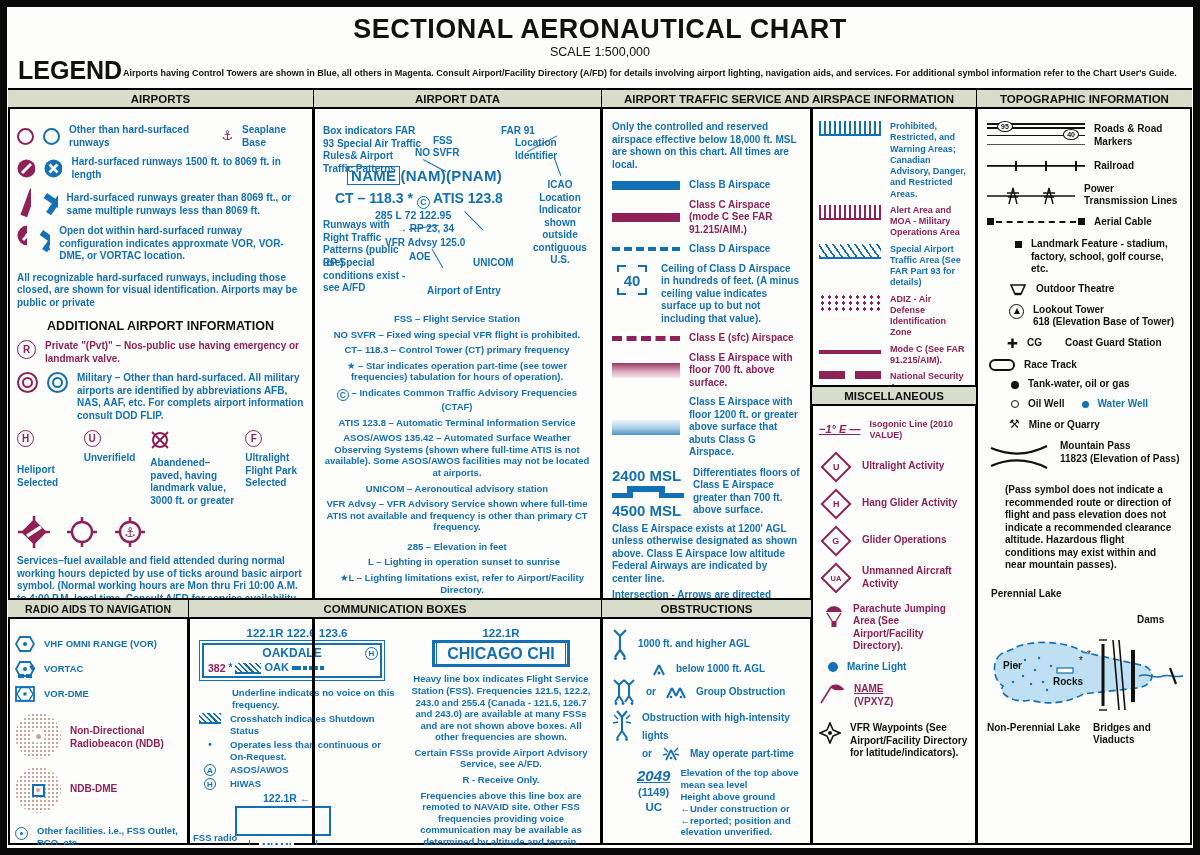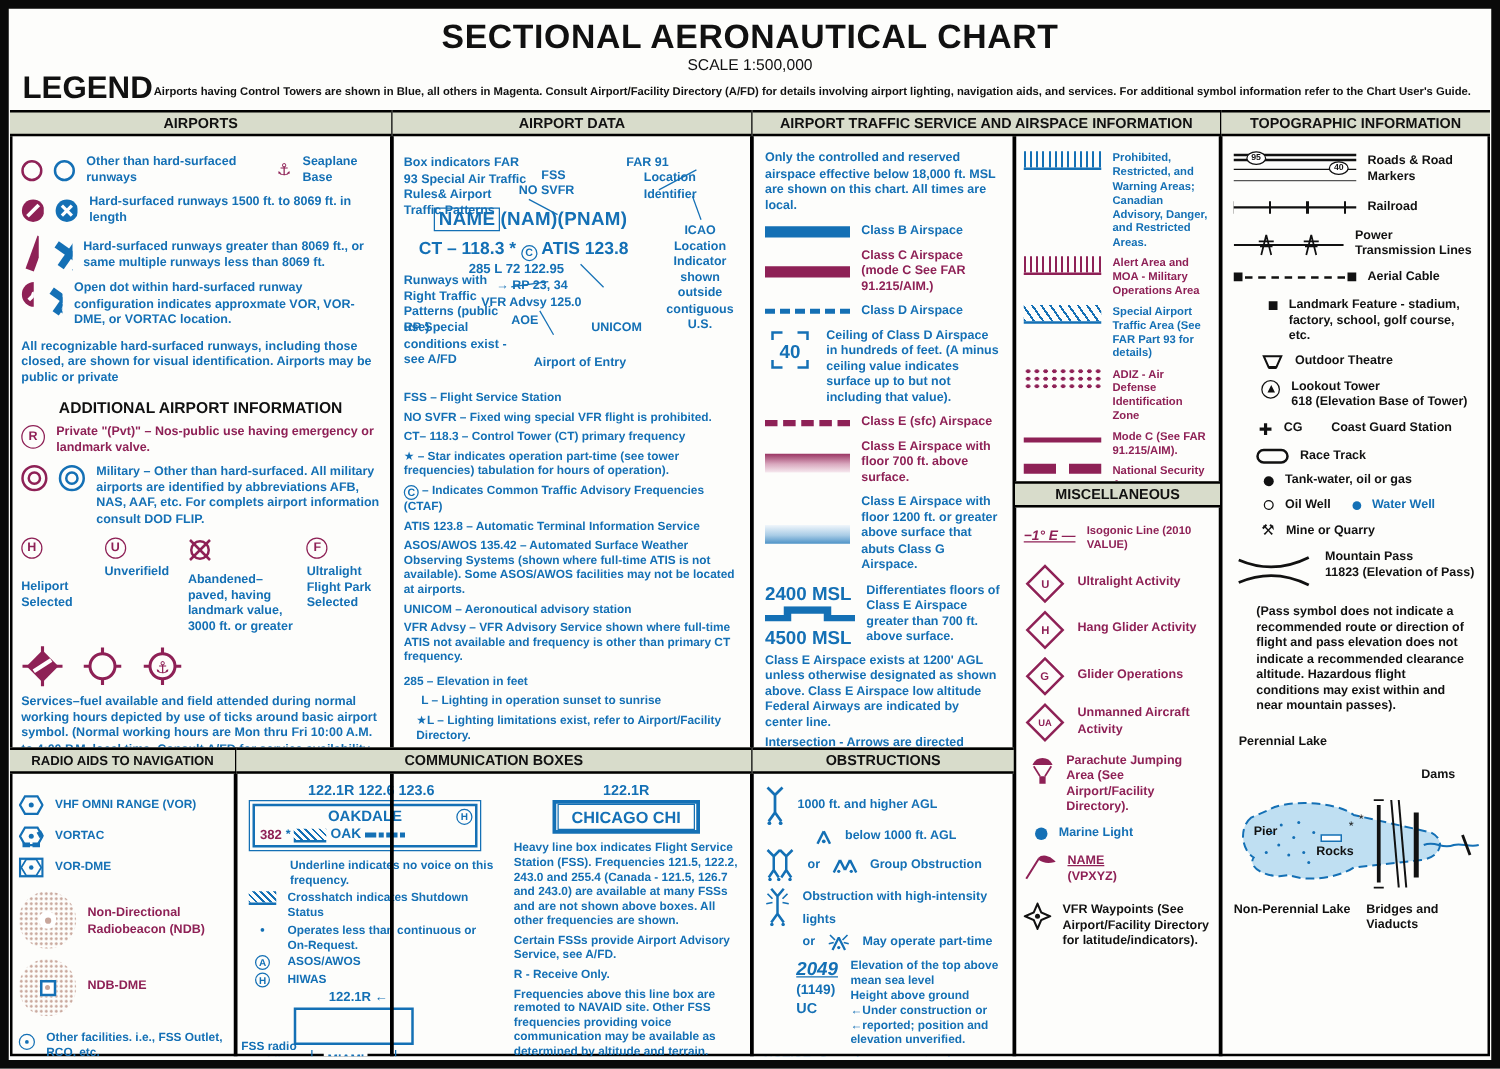--- a/index.html
+++ b/index.html
@@ -44,34 +44,34 @@
   .p-hb{background:repeating-linear-gradient(55deg,var(--b) 0 1.6px,transparent 1.6px 6px);border-bottom:2px solid var(--b);}
   .p-dot{height:17px;background:radial-gradient(circle,var(--m) 1.6px,transparent 1.8px);background-size:7px 6px;}
   .p-mc{height:4px;background:var(--m);margin-top:6px;}
   .p-ns{height:8px;background:linear-gradient(90deg,var(--m) 0 42%,transparent 42% 58%,var(--m) 58%);}
   .hatch{display:inline-block;width:26px;height:11px;background:repeating-linear-gradient(45deg,var(--b) 0 1.5px,transparent 1.5px 4px);border-bottom:2px solid var(--b);}
   .diam{width:22px;height:22px;border:2.2px solid var(--m);transform:rotate(45deg);display:flex;align-items:center;justify-content:center;flex:none;margin:4px 6px;}
   .diam>span{transform:rotate(-45deg);font-size:9px;font-weight:bold;color:var(--m);}
   .obox{border:1.5px solid var(--b);padding:2px;width:186px;}
   .obox-in{border:2.5px solid var(--b);padding:1px 4px;position:relative;}
   .cbox{border:3.5px solid var(--b);padding:1.5px;display:inline-block;}
-  .cbox-in{border:1.2px solid var(--b);padding:2px 10px;font-size:13px;font-weight:bold;color:var(--b);}
+  .cbox-in{border:1.2px solid var(--b);padding:2px 10px;font-size:16px;font-weight:bold;color:var(--b);}
   .morse{display:inline-flex;gap:2px;align-items:center;}
   .morse i{display:inline-block;height:4px;background:var(--b);}
   .ln{position:absolute;height:1.4px;background:var(--b);transform-origin:0 50%;}
   .sq{width:7px;height:7px;background:#111;display:inline-block;flex:none;}
   .shield{display:inline-block;border:1.3px solid #111;border-radius:50%;background:#fff;font-size:7px;font-weight:bold;padding:0 3px;color:#111;line-height:9px;}
   .stad{width:26px;height:12px;border:2.6px solid #111;border-radius:7px;flex:none;}
   .ndb{width:46px;height:46px;border-radius:50%;flex:none;background:radial-gradient(circle,var(--tan) 1px,transparent 1.2px);background-size:4px 4px;display:flex;align-items:center;justify-content:center;}
   .ndb>.core{width:14px;height:14px;background:#fff;border-radius:50%;display:flex;align-items:center;justify-content:center;}
   .ndb .dot{width:5px;height:5px;border-radius:50%;background:var(--tan);}
   .ndb .sqb{width:13px;height:13px;border:2px solid var(--b);background:#fff;display:flex;align-items:center;justify-content:center;}
   .ndb .sqb>span{width:4px;height:4px;border-radius:50%;background:var(--tan);}
   .it{font-style:italic;text-decoration:underline;}
-  p.nb{font-size:9.5px;font-weight:bold;color:var(--b);line-height:1.22;margin:4px 0;}
+  p.nb{font-size:9.5px;font-weight:bold;color:var(--b);line-height:1.22;margin:4px 0;text-align:center;}
   .bigblue{font-size:15px;font-weight:bold;color:var(--b);}
 </style>
 </head>
 <body>
 
 <div class="page">
   <div class="outer"></div>
 
   <div class="ttl">SECTIONAL AERONAUTICAL CHART</div>
   <div class="scl">SCALE 1:500,000</div>
@@ -438,21 +438,21 @@
       <span>
         <div class="lb lk">Lookout Tower</div>
         <div class="lb lk">618 (Elevation Base of Tower)</div>
       </span>
     </div>
     <div class="row" style="margin-left:20px">
       <span class="lb lk" style="font-size:13px;flex:none">✚</span>
       <span class="lb lk" style="flex:none">CG</span>
       <span class="lb lk" style="margin-left:14px">Coast Guard Station</span>
     </div>
-    <div class="row" style="margin-left:18px">
+    <div class="row" style="margin-left:2px">
       <span class="stad"></span>
       <span class="lb lk">Race Track</span>
     </div>
     <div class="row" style="margin-left:24px">
       <span style="width:8px;height:8px;border-radius:50%;background:#111;flex:none"></span>
       <span class="lb lk">Tank-water, oil or gas</span>
     </div>
     <div class="row" style="margin-left:24px">
       <span style="width:8px;height:8px;border-radius:50%;border:1.6px solid #111;flex:none"></span>
       <span class="lb lk" style="flex:none">Oil Well</span>
@@ -669,21 +669,21 @@
           <svg width="20" height="18" style="flex:none">
               <path d="M10 5 L5 15 M10 5 L15 15" stroke="#1470B5" stroke-width="1.8" fill="none"></path>
               <path d="M3 3 L7 7 M17 3 L13 7 M2 10 L6 9 M18 10 L14 9" stroke="#1470B5" stroke-width="1.3"></path>
               <circle cx="10" cy="13" r="1.3" fill="#1470B5"></circle>
             </svg>
           <span class="lb">May operate part-time</span>
         </div>
       </span>
     </div>
     <div style="display:flex;gap:10px;margin:2px 0 0 26px">
-      <div style="text-align:left">
+      <div style="text-align:center">
         <div class="lb it" style="font-size:15px">2049</div>
         <div class="lb" style="font-size:11px">(1149)</div>
         <div class="lb" style="font-size:11.5px">UC</div>
       </div>
       <div>
         <div class="lb" style="font-size:9.5px">Elevation of the top above mean sea level</div>
         <div class="lb" style="font-size:9.5px">Height above ground</div>
         <div class="lb" style="font-size:9.5px">←Under construction or</div>
         <div class="lb" style="font-size:9.5px">←reported; position and elevation unverified.</div>
       </div>

